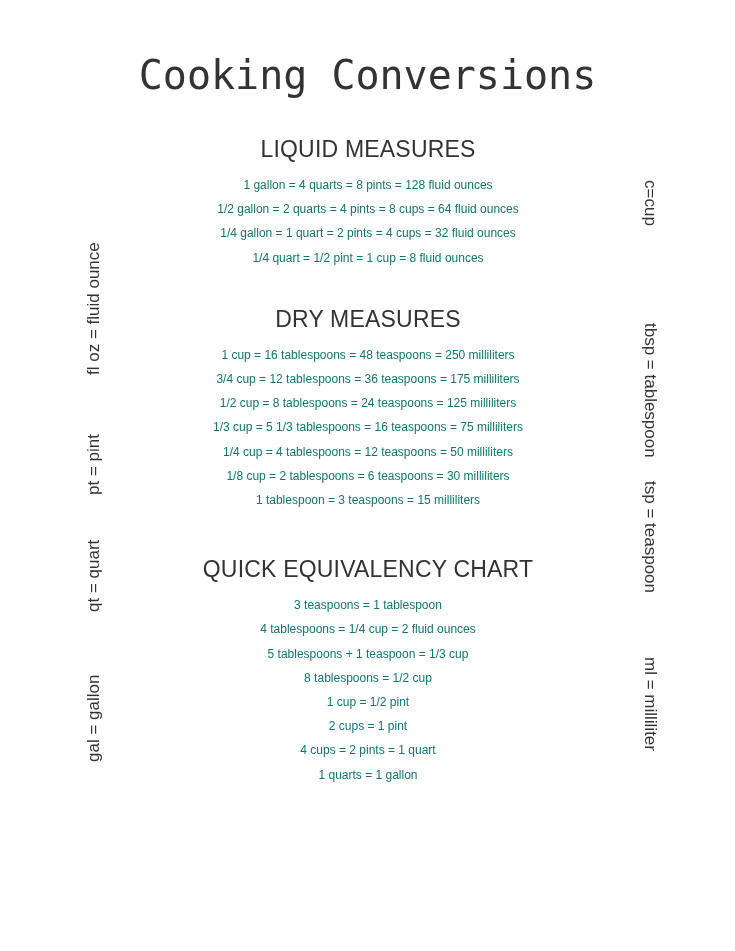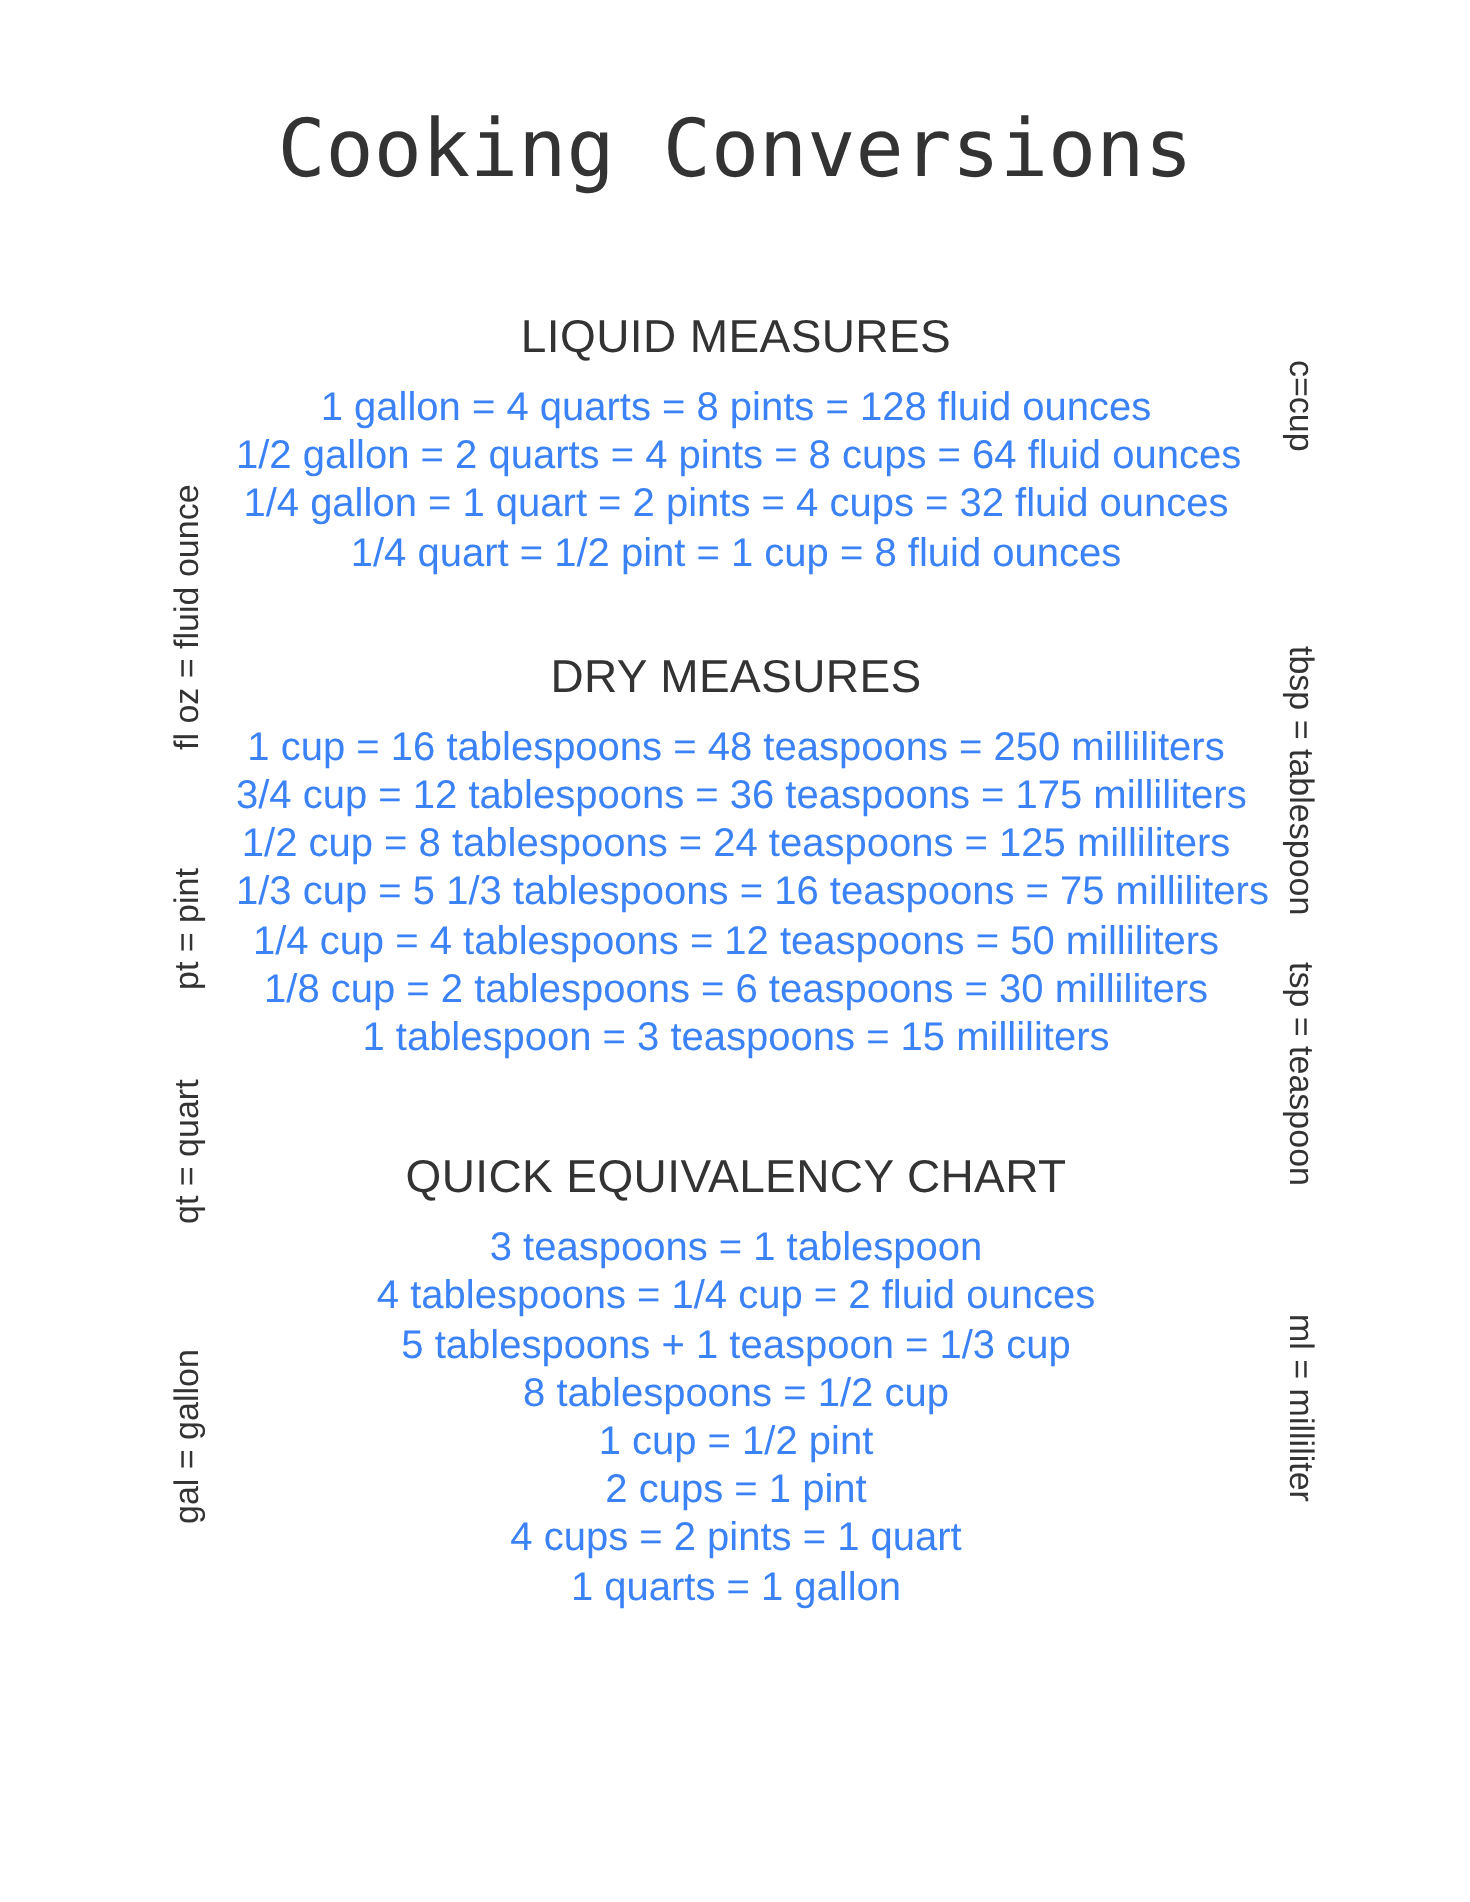--- a/index.html
+++ b/index.html
@@ -33,40 +33,39 @@
     margin: 0;
     padding-top: 52px;
   }
 
   .center-column {
     position: absolute;
     left: 118px;
     width: 500px;
     top: 136px;
     text-align: center;
-    margin-top: 19px;
   }
 
   .section {
     margin-bottom: 0;
   }
 
   .section-heading {
     font-size: 23px;
     font-weight: 400;
     color: #333333;
     text-align: center;
     margin: 0 0 10px 0;
     letter-spacing: 0.2px;
   }
 
   .section-lines {
-    font-size: 20px;
+    font-size: 12px;
     line-height: 24.2px;
-    color: #3b82f6;
+    color: #0f766e;
   }
 
   .line {
     white-space: nowrap;
   }
 
   .gap-1 { height: 36px; }
   .gap-2 { height: 44px; }
 
   

